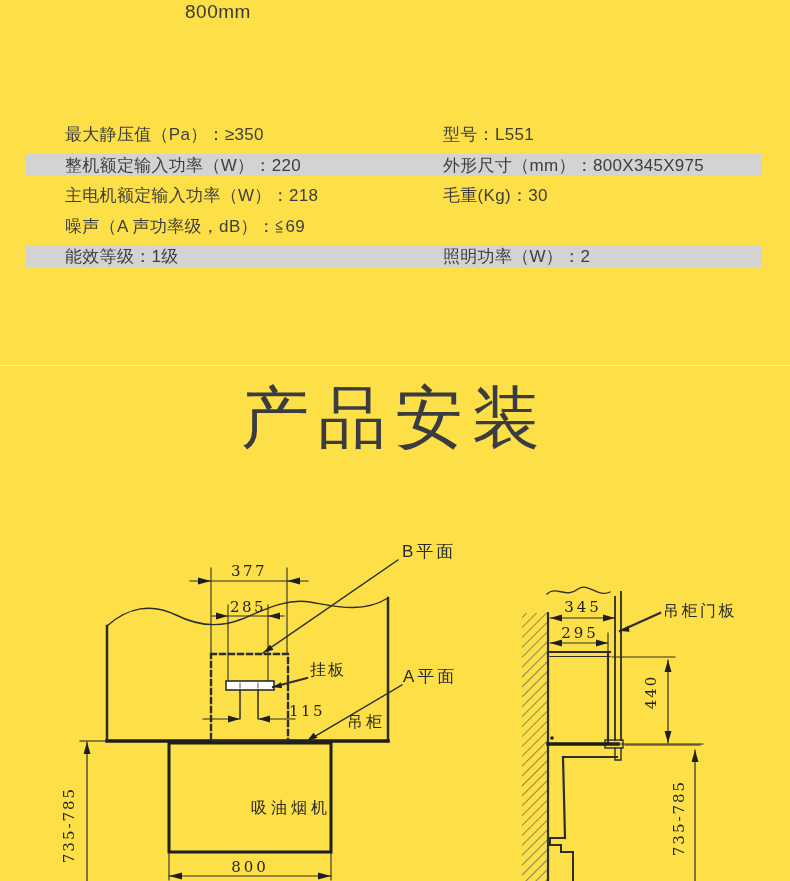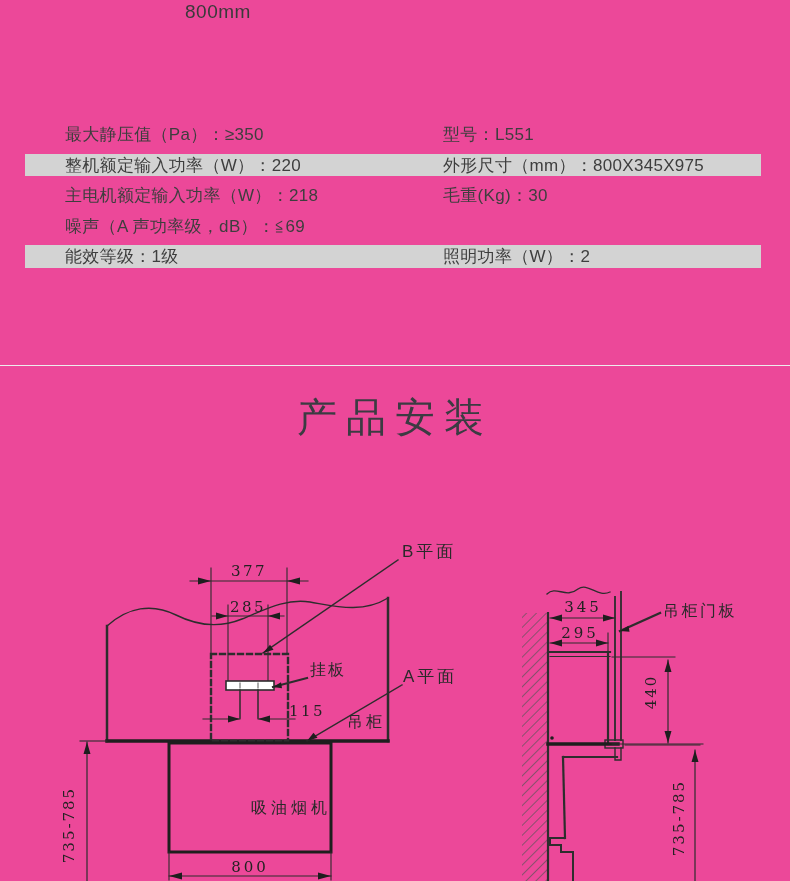--- a/index.html
+++ b/index.html
@@ -1,38 +1,38 @@
 <!DOCTYPE html>
 <html><head>
 <meta charset="utf-8">
 <style>
   html,body{margin:0;padding:0;background:#fff;}
   .canvas{
-    position:relative;width:790px;height:881px;background:#ec4899;overflow:hidden;
+    position:relative;width:790px;height:881px;background:#fde047;overflow:hidden;
     font-family:"Liberation Sans",sans-serif;
   }
   .top-dim{
     position:absolute;left:185px;top:1px;font-size:19px;color:#3a3a3a;
     letter-spacing:0.5px;
   }
   .spec-table{position:absolute;left:25px;top:119px;width:736px;}
   .spec-row{position:relative;height:30.5px;box-sizing:border-box;padding:4px 0;}
   .spec-row.shaded{background:#d3d3d3;background-clip:content-box;text-align:right;}
   .spec-cell{
     position:absolute;top:50%;transform:translateY(-50%);
     font-size:17px;color:#3e3e3e;white-space:nowrap;letter-spacing:0.3px;
   }
   .spec-cell.left{left:40px;}
   .spec-cell.right{left:418px;}
   .section-divider{
     position:absolute;left:0;top:365px;width:790px;height:1px;background:#ededed;
   }
   .install-title{
     position:absolute;left:0;top:386px;width:790px;margin:0;text-align:center;
-    font-size:40px;line-height:62px;font-weight:500;color:#3b3b42;letter-spacing:9px;
+    font-size:68px;line-height:62px;font-weight:500;color:#3b3b42;letter-spacing:9px;
   }
   svg text{font-family:"DejaVu Serif","Liberation Serif",serif;fill:#222;}
   svg text.cjk{font-family:"Liberation Sans",sans-serif;fill:#2a2a2a;}
 </style>
 </head>
 <body>
 
 <div class="canvas">
 
   <div class="top-dim">800mm</div>

